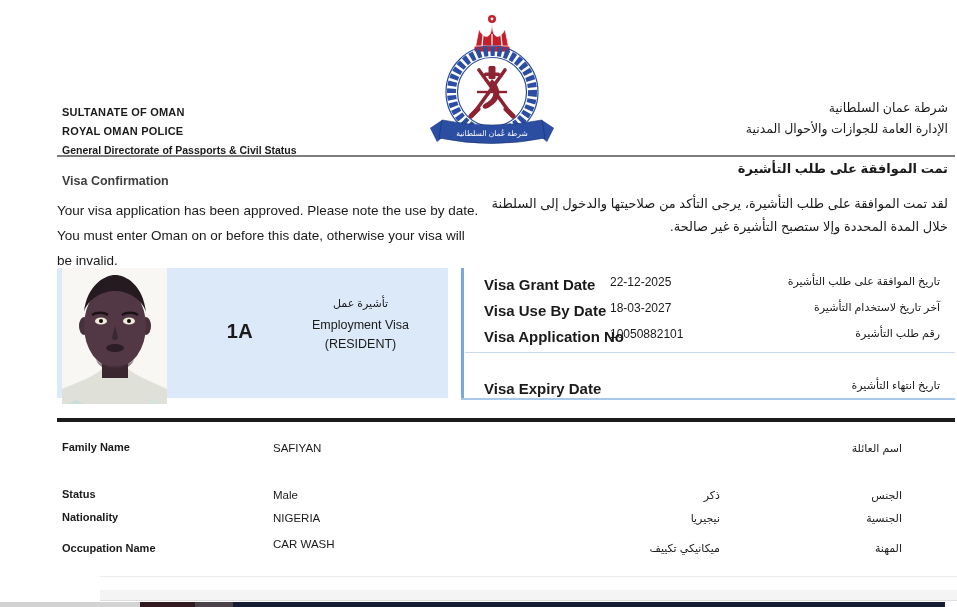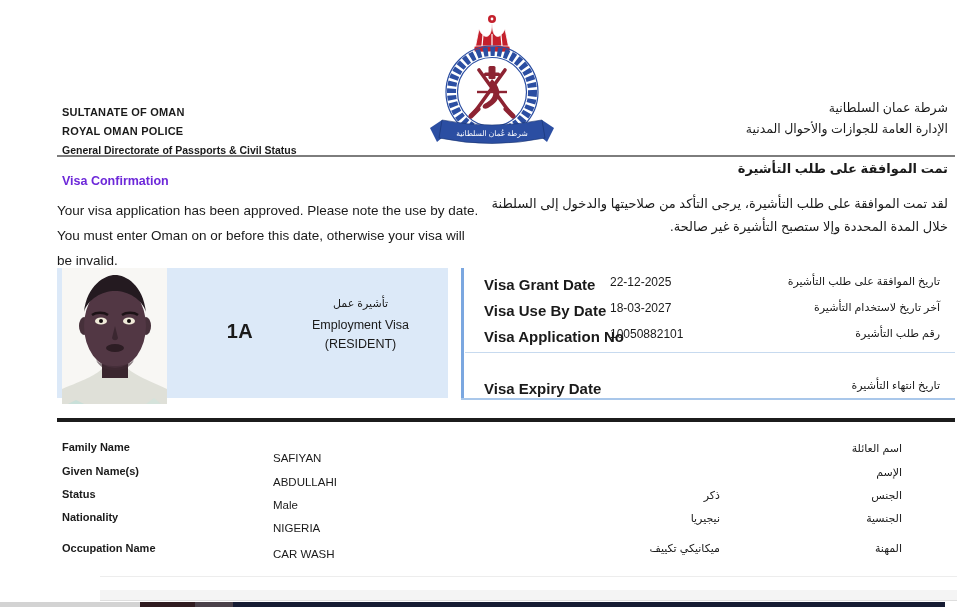--- a/index.html
+++ b/index.html
@@ -9,21 +9,21 @@
   
   .hdr-left  { position:absolute; left:62px; top:103px; font-weight:bold; }
   .hdr-left .l1, .hdr-left .l2 { font-size:11px; line-height:19px; letter-spacing:.2px; }
   .hdr-left .l3 { font-size:10.5px; line-height:18px; }
   .hdr-right { position:absolute; right:9px; top:98px; text-align:right; direction:rtl; }
   .hdr-right div { font-size:12.5px; line-height:21px; }
   .rule-gray { position:absolute; left:57px; top:155px; width:898px; height:2px; background:#7d7d7d; }
 
   
   .conf-title-ar { position:absolute; right:9px; top:161px; direction:rtl; font-size:13px; font-weight:600; }
-  .conf-title-en { position:absolute; left:62px; top:174px; font-size:12.5px; font-weight:bold; color:#6d28d9; }
+  .conf-title-en { position:absolute; left:62px; top:174px; font-size:12.5px; font-weight:bold; color:#404040; }
   .conf-body-en  { position:absolute; left:57px; top:198px; width:424px; font-size:13.5px; line-height:25px; }
   .conf-body-ar  { position:absolute; right:9px; top:192px; width:478px; direction:rtl; text-align:right; font-size:13px; line-height:23px; }
 
   
   .visa-box { position:absolute; left:57px; top:268px; width:391px; height:130px; background:#dce9f8; }
   .photo { position:absolute; left:62px; top:268px; width:105px; height:136px; }
   .visa-code { position:absolute; left:208px; top:320px; width:64px; text-align:center; font-size:20px; font-weight:bold; letter-spacing:.5px; }
   .visa-type { position:absolute; left:288px; top:297px; width:145px; text-align:center; }
   .visa-type .t-ar { font-size:11px; direction:rtl; margin-bottom:8px; }
   .visa-type .t-en { font-size:12.5px; font-weight:normal; margin-bottom:5px; }
@@ -35,21 +35,21 @@
   .vrow .lbl { position:absolute; left:14px; top:6px; font-size:15px; font-weight:bold; }
   .vrow .val { position:absolute; left:140px; top:5px; font-size:12px; }
   .vrow .ar  { position:absolute; right:15px; top:5px; direction:rtl; font-size:11px; }
   .vsep  { position:absolute; left:465px; top:352px; width:490px; height:1px; background:#c7daef; }
   .vbot  { position:absolute; left:461px; top:398px; width:494px; height:2px; background:#a9c7ea; }
 
   
   .rule-heavy { position:absolute; left:57px; top:418px; width:898px; height:4px; background:#1c1c1c; }
   .prow { position:absolute; left:57px; width:898px; height:16px; }
   .prow .lbl { position:absolute; left:5px; top:0; font-size:11px; font-weight:bold; }
-  .prow .val { position:absolute; left:216px; top:1px; font-size:11.5px;margin-top:10px; }
+  .prow .val { position:absolute; left:216px; top:1px; font-size:11.5px; }
   .prow .var { position:absolute; right:235px; top:1px; direction:rtl; font-size:11px; }
   .prow .lar { position:absolute; right:53px; top:1px; direction:rtl; font-size:11px; }
 
   
   .faint-line { position:absolute; left:100px; top:576px; width:857px; height:1px; background:#ededed; }
   .gray-strip { position:absolute; left:100px; top:590px; width:857px; height:11px; background:#f4f4f4; border-bottom:1px solid #dedede; }
   .footer-bar { position:absolute; left:0; top:602px; width:957px; height:5px; }
   .footer-bar .seg { position:absolute; top:0; height:5px; }
 </style>
 </head>
@@ -155,26 +155,20 @@
   <div class="vbot"></div>
 
   <div class="rule-heavy"></div>
 
   <div class="prow" style="top:441px">
     <span class="lbl">Family Name</span>
     <span class="val">SAFIYAN</span>
     <span class="var"></span>
     <span class="lar">اسم العائلة</span>
   </div>
-  <div class="prow" style="top:465px">
-    <span class="lbl">Given Name(s)</span>
-    <span class="val">ABDULLAHI</span>
-    <span class="var"></span>
-    <span class="lar">الإسم</span>
-  </div>
   <div class="prow" style="top:488px">
     <span class="lbl">Status</span>
     <span class="val">Male</span>
     <span class="var">ذكر</span>
     <span class="lar">الجنس</span>
   </div>
   <div class="prow" style="top:511px">
     <span class="lbl">Nationality</span>
     <span class="val">NIGERIA</span>
     <span class="var">نيجيريا</span>

